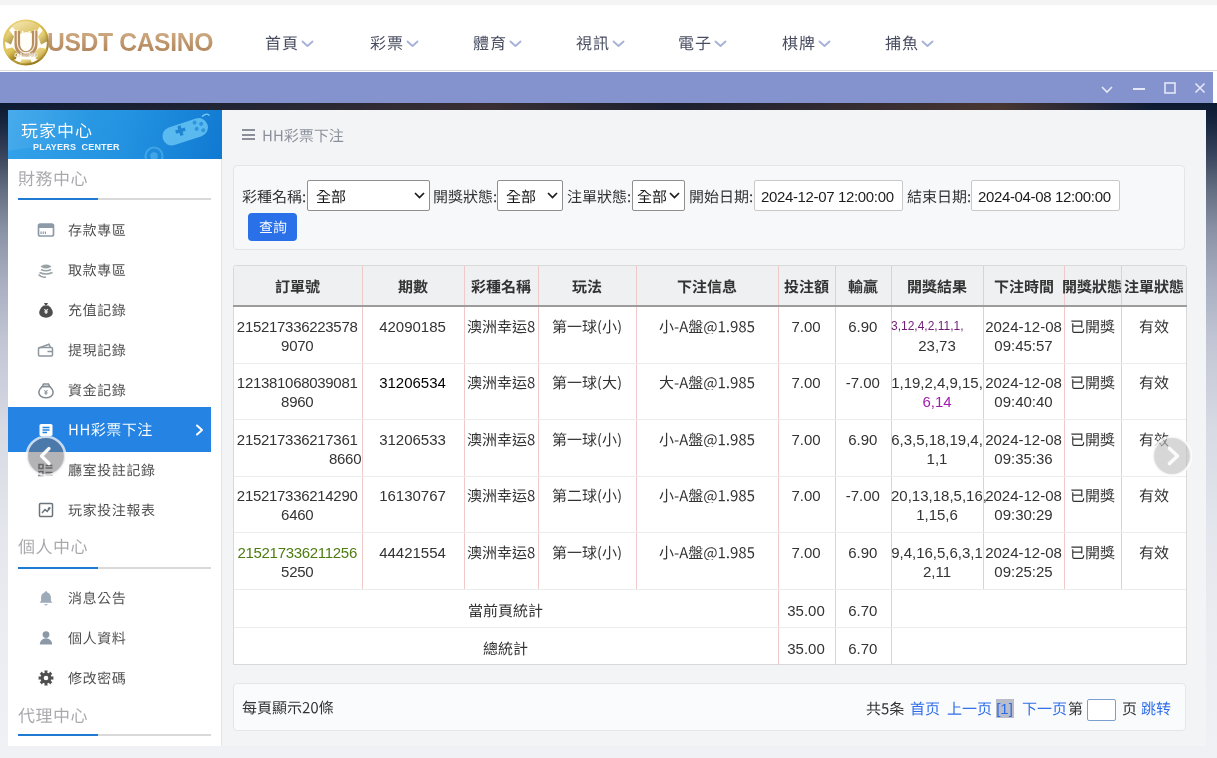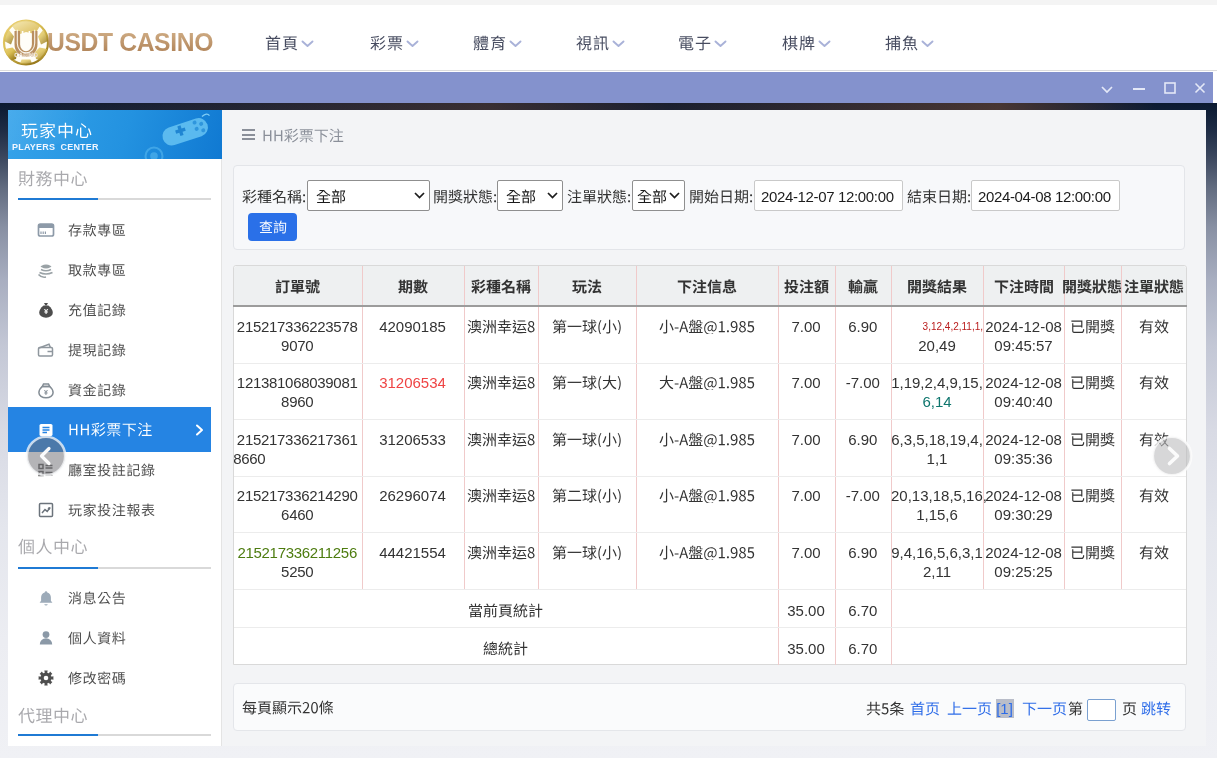--- a/index.html
+++ b/index.html
@@ -271,21 +271,21 @@
 </svg>
 </div>
 <div class="p" style="left:21.0px;top:121.5px;">
     <svg class="ct" style="width:71.0px;height:17px;" viewBox="0 -880 4176 1000" fill="#ffffff">
       <use href="#g14"></use>
       <use href="#g15" x="1059"></use>
       <use href="#g16" x="2118"></use>
       <use href="#g17" x="3176"></use>
     </svg>
   </div>
-<div class="p" style="left:12px;top:141.0px;font-size:9px;line-height:13px;color:#f0f6ff;font-weight:700;white-space:nowrap;letter-spacing:0.2px;">PLAYERS&nbsp;&nbsp;CENTER</div>
+<div class="p" style="left:33px;top:141.0px;font-size:9px;line-height:13px;color:#f0f6ff;font-weight:700;white-space:nowrap;letter-spacing:0.2px;">PLAYERS&nbsp;&nbsp;CENTER</div>
 <div class="p" style="left:18.0px;top:170.0px;">
     <svg class="ct" style="width:69.5px;height:17px;" viewBox="0 -880 4088 1000" fill="#a9a9ad">
       <use href="#g18"></use>
       <use href="#g19" x="1029"></use>
       <use href="#g16" x="2059"></use>
       <use href="#g17" x="3088"></use>
     </svg>
   </div>
 <div class="p" style="left:18px;top:198px;width:193px;height:2px;background:#d9d9d9"></div>
 <div class="p" style="left:18px;top:198px;width:80px;height:2px;background:#1f7ad4"></div>
@@ -701,40 +701,40 @@
       <use href="#g114" x="2955"></use>
       <use href="#g115" x="3901"></use>
       <use href="#g116" x="4456"></use>
       <use href="#g117" x="4734"></use>
       <use href="#g104" x="5289"></use>
       <use href="#g118" x="5844"></use>
     </svg>
   </div>
 <div class="p" style="left:778.0px;top:316.8px;font-size:15px;line-height:19px;color:#333333;font-weight:400;white-space:nowrap;width:56px;text-align:center;">7.00</div>
 <div class="p" style="left:834.8px;top:316.8px;font-size:15px;line-height:19px;color:#333333;font-weight:400;white-space:nowrap;width:56px;text-align:center;">6.90</div>
-<div class="p" style="left:891.0px;top:316.8px;font-size:10px;line-height:19px;color:#b91c1c;font-weight:400;white-space:nowrap;width:92px;text-align:right;">3,12,4,2,11,1,</div>
-<div class="p" style="left:891.0px;top:335.8px;font-size:15px;line-height:19px;color:#333333;font-weight:400;white-space:nowrap;width:92px;text-align:center;">20,49</div>
+<div class="p" style="left:891.0px;top:316.8px;font-size:12px;line-height:19px;color:#701a75;font-weight:400;white-space:nowrap;width:92px;text-align:left;">3,12,4,2,11,1,</div>
+<div class="p" style="left:891.0px;top:335.8px;font-size:15px;line-height:19px;color:#333333;font-weight:400;white-space:nowrap;width:92px;text-align:center;">23,73</div>
 <div class="p" style="left:983.5px;top:316.8px;font-size:15px;line-height:19px;color:#333333;font-weight:400;white-space:nowrap;width:80px;text-align:center;">2024-12-08</div>
 <div class="p" style="left:983.5px;top:335.8px;font-size:15px;line-height:19px;color:#333333;font-weight:400;white-space:nowrap;width:80px;text-align:center;">09:45:57</div>
 <div class="p" style="left:1069.8px;top:318.8px;">
     <svg class="ct" style="width:45.0px;height:15px;" viewBox="0 -880 3000 1000" fill="#333333">
       <use href="#g119"></use>
       <use href="#g61" x="1000"></use>
       <use href="#g62" x="2000"></use>
     </svg>
   </div>
 <div class="p" style="left:1138.8px;top:318.8px;">
     <svg class="ct" style="width:30.0px;height:15px;" viewBox="0 -880 2000 1000" fill="#333333">
       <use href="#g120"></use>
       <use href="#g121" x="1000"></use>
     </svg>
   </div>
 <div class="p" style="left:233.2px;top:373.3px;font-size:15px;line-height:19px;color:#333333;font-weight:400;white-space:nowrap;letter-spacing:-0.3px;width:128px;text-align:center;">121381068039081</div>
 <div class="p" style="left:233.2px;top:392.3px;font-size:15px;line-height:19px;color:#333333;font-weight:400;white-space:nowrap;letter-spacing:-0.3px;width:128px;text-align:center;">8960</div>
-<div class="p" style="left:362.5px;top:373.3px;font-size:15px;line-height:19px;color:#ef4444;font-weight:400;white-space:nowrap;width:100px;text-align:center;">31206534</div>
+<div class="p" style="left:362.5px;top:373.3px;font-size:15px;line-height:19px;color:#000000;font-weight:400;white-space:nowrap;width:100px;text-align:center;">31206534</div>
 <div class="p" style="left:466.6px;top:375.3px;">
     <svg class="ct" style="width:68.3px;height:15px;" viewBox="0 -880 4555 1000" fill="#333333">
       <use href="#g100"></use>
       <use href="#g101" x="1000"></use>
       <use href="#g102" x="2000"></use>
       <use href="#g103" x="3000"></use>
       <use href="#g104" x="4000"></use>
     </svg>
   </div>
 <div class="p" style="left:551.7px;top:375.3px;">
@@ -757,38 +757,38 @@
       <use href="#g115" x="3901"></use>
       <use href="#g116" x="4456"></use>
       <use href="#g117" x="4734"></use>
       <use href="#g104" x="5289"></use>
       <use href="#g118" x="5844"></use>
     </svg>
   </div>
 <div class="p" style="left:778.0px;top:373.3px;font-size:15px;line-height:19px;color:#333333;font-weight:400;white-space:nowrap;width:56px;text-align:center;">7.00</div>
 <div class="p" style="left:834.8px;top:373.3px;font-size:15px;line-height:19px;color:#333333;font-weight:400;white-space:nowrap;width:56px;text-align:center;">-7.00</div>
 <div class="p" style="left:891.0px;top:373.3px;font-size:15px;line-height:19px;color:#333333;font-weight:400;white-space:nowrap;width:92px;text-align:center;">1,19,2,4,9,15,</div>
-<div class="p" style="left:891.0px;top:392.3px;font-size:15px;line-height:19px;color:#0f766e;font-weight:400;white-space:nowrap;width:92px;text-align:center;">6,14</div>
+<div class="p" style="left:891.0px;top:392.3px;font-size:15px;line-height:19px;color:#a21caf;font-weight:400;white-space:nowrap;width:92px;text-align:center;">6,14</div>
 <div class="p" style="left:983.5px;top:373.3px;font-size:15px;line-height:19px;color:#333333;font-weight:400;white-space:nowrap;width:80px;text-align:center;">2024-12-08</div>
 <div class="p" style="left:983.5px;top:392.3px;font-size:15px;line-height:19px;color:#333333;font-weight:400;white-space:nowrap;width:80px;text-align:center;">09:40:40</div>
 <div class="p" style="left:1069.8px;top:375.3px;">
     <svg class="ct" style="width:45.0px;height:15px;" viewBox="0 -880 3000 1000" fill="#333333">
       <use href="#g119"></use>
       <use href="#g61" x="1000"></use>
       <use href="#g62" x="2000"></use>
     </svg>
   </div>
 <div class="p" style="left:1138.8px;top:375.3px;">
     <svg class="ct" style="width:30.0px;height:15px;" viewBox="0 -880 2000 1000" fill="#333333">
       <use href="#g120"></use>
       <use href="#g121" x="1000"></use>
     </svg>
   </div>
 <div class="p" style="left:233.2px;top:429.8px;font-size:15px;line-height:19px;color:#333333;font-weight:400;white-space:nowrap;letter-spacing:-0.3px;width:128px;text-align:center;">215217336217361</div>
-<div class="p" style="left:233.2px;top:448.8px;font-size:15px;line-height:19px;color:#333333;font-weight:400;white-space:nowrap;letter-spacing:-0.3px;width:128px;text-align:left;">8660</div>
+<div class="p" style="left:233.2px;top:448.8px;font-size:15px;line-height:19px;color:#333333;font-weight:400;white-space:nowrap;letter-spacing:-0.3px;width:128px;text-align:right;">8660</div>
 <div class="p" style="left:362.5px;top:429.8px;font-size:15px;line-height:19px;color:#333333;font-weight:400;white-space:nowrap;width:100px;text-align:center;">31206533</div>
 <div class="p" style="left:466.6px;top:431.8px;">
     <svg class="ct" style="width:68.3px;height:15px;" viewBox="0 -880 4555 1000" fill="#333333">
       <use href="#g100"></use>
       <use href="#g101" x="1000"></use>
       <use href="#g102" x="2000"></use>
       <use href="#g103" x="3000"></use>
       <use href="#g104" x="4000"></use>
     </svg>
   </div>
@@ -830,21 +830,21 @@
     </svg>
   </div>
 <div class="p" style="left:1138.8px;top:431.8px;">
     <svg class="ct" style="width:30.0px;height:15px;" viewBox="0 -880 2000 1000" fill="#333333">
       <use href="#g120"></use>
       <use href="#g121" x="1000"></use>
     </svg>
   </div>
 <div class="p" style="left:233.2px;top:486.3px;font-size:15px;line-height:19px;color:#333333;font-weight:400;white-space:nowrap;letter-spacing:-0.3px;width:128px;text-align:center;">215217336214290</div>
 <div class="p" style="left:233.2px;top:505.3px;font-size:15px;line-height:19px;color:#333333;font-weight:400;white-space:nowrap;letter-spacing:-0.3px;width:128px;text-align:center;">6460</div>
-<div class="p" style="left:362.5px;top:486.3px;font-size:15px;line-height:19px;color:#333333;font-weight:400;white-space:nowrap;width:100px;text-align:center;">26296074</div>
+<div class="p" style="left:362.5px;top:486.3px;font-size:15px;line-height:19px;color:#333333;font-weight:400;white-space:nowrap;width:100px;text-align:center;">16130767</div>
 <div class="p" style="left:466.6px;top:488.3px;">
     <svg class="ct" style="width:68.3px;height:15px;" viewBox="0 -880 4555 1000" fill="#333333">
       <use href="#g100"></use>
       <use href="#g101" x="1000"></use>
       <use href="#g102" x="2000"></use>
       <use href="#g103" x="3000"></use>
       <use href="#g104" x="4000"></use>
     </svg>
   </div>
 <div class="p" style="left:551.7px;top:488.3px;">

